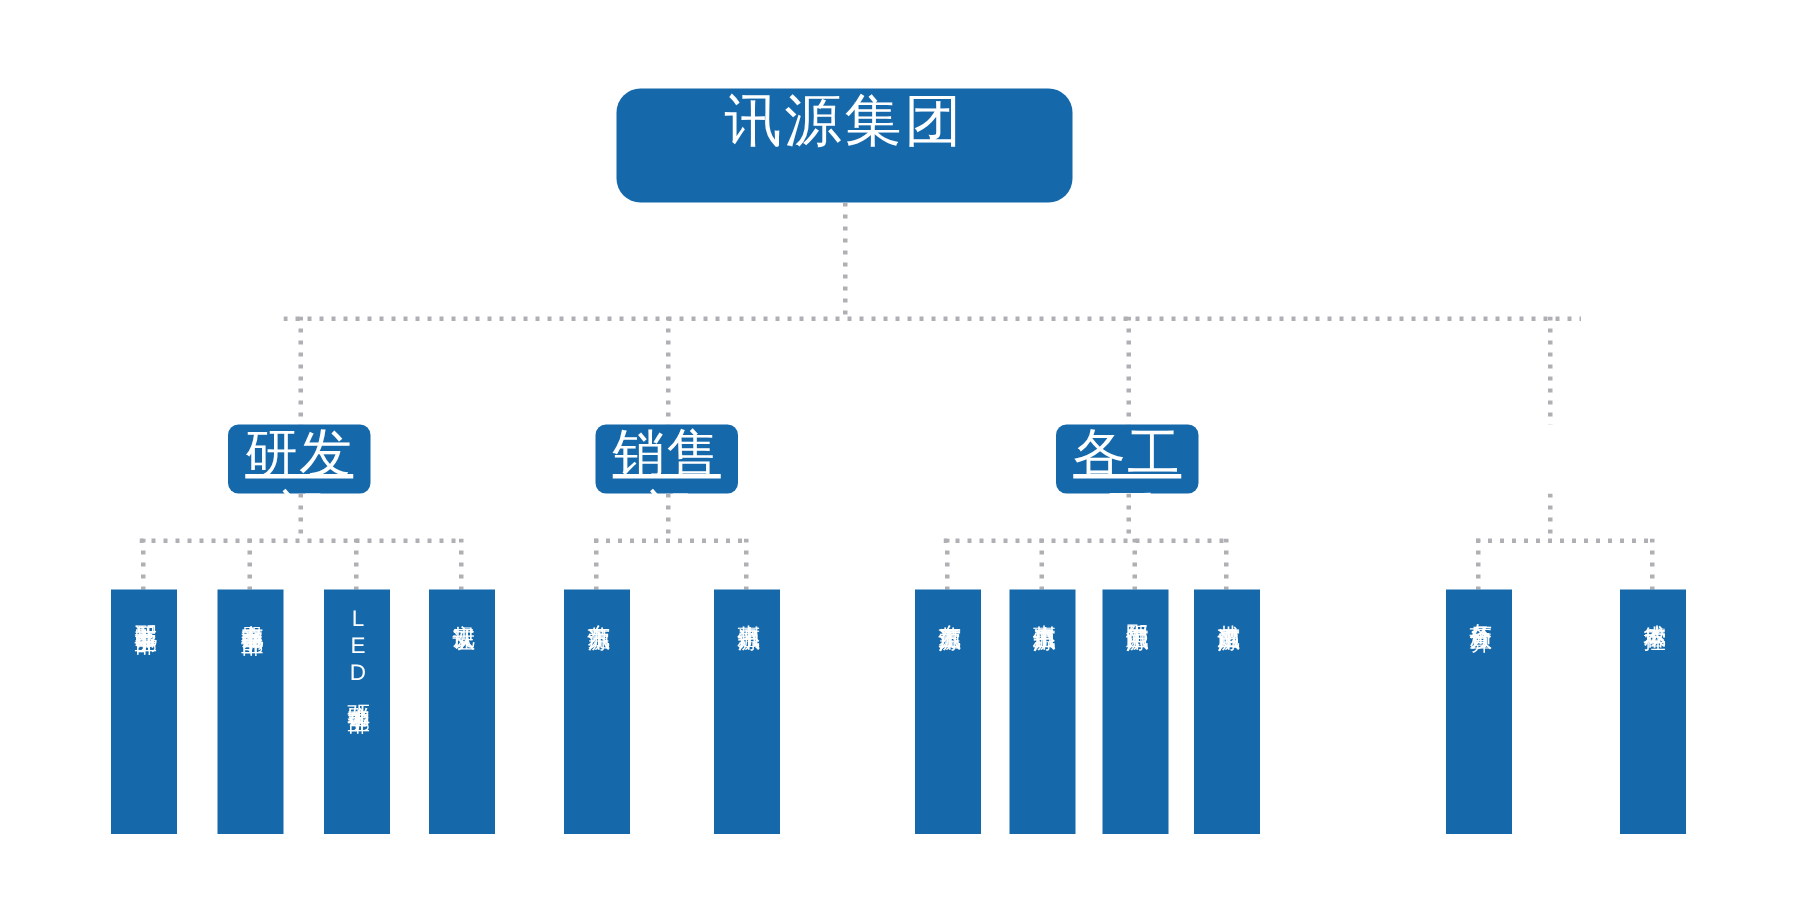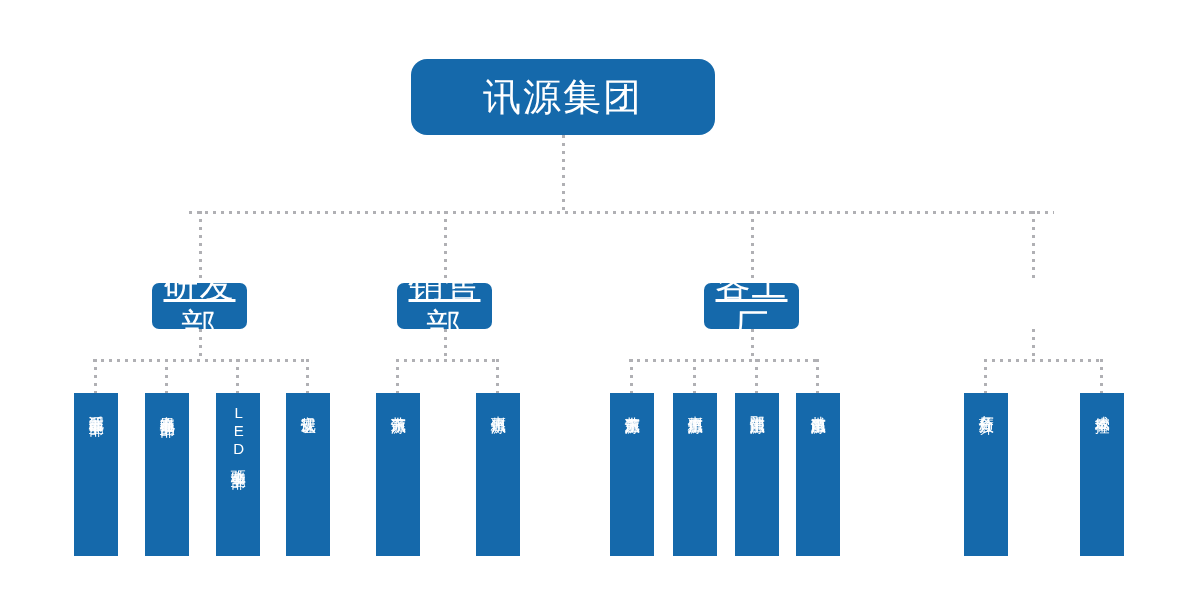--- a/index.html
+++ b/index.html
@@ -19,21 +19,20 @@
     overflow: hidden;
   }
 
   
   .node {
     position: absolute;
     background: #1569AB;
     color: #ffffff;
     box-sizing: border-box;
     display: flex;
-    align-items: center;
     justify-content: center;
     text-align: center;
     line-height: 1.16;
   }
 
   .node-root {
     border-radius: 16px;
     font-size: 38px;
     letter-spacing: 2px;
   }

